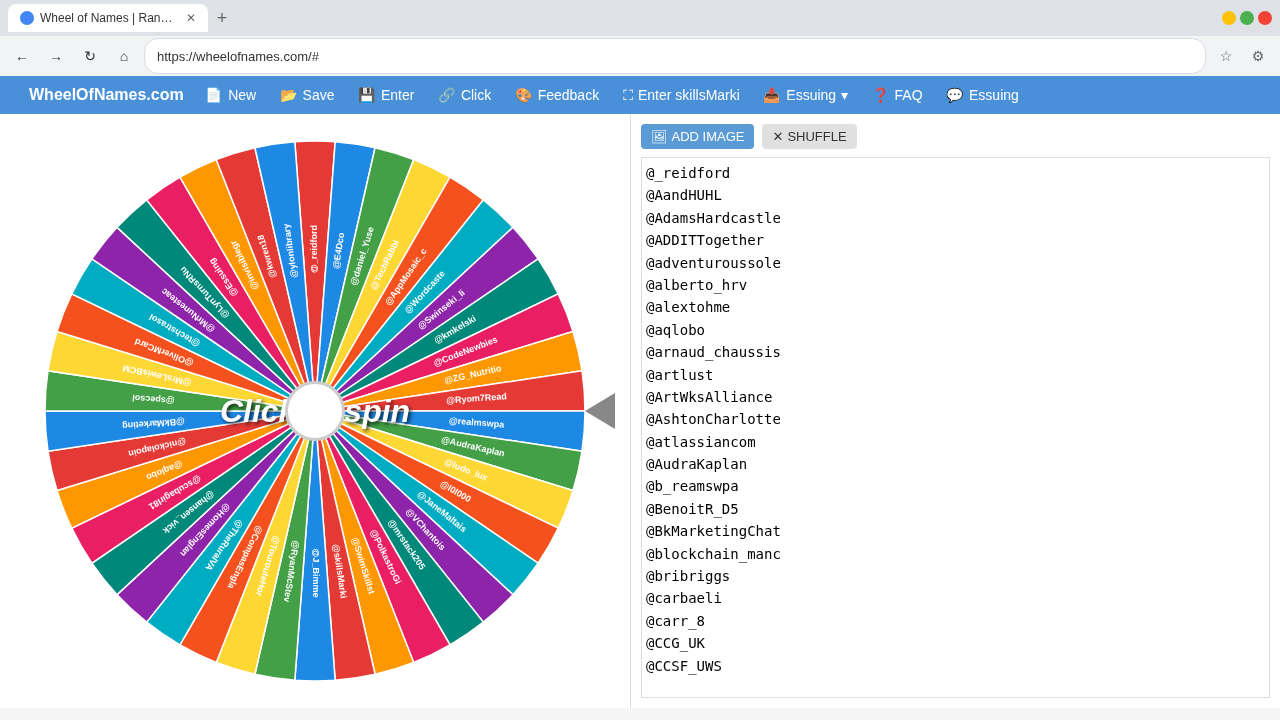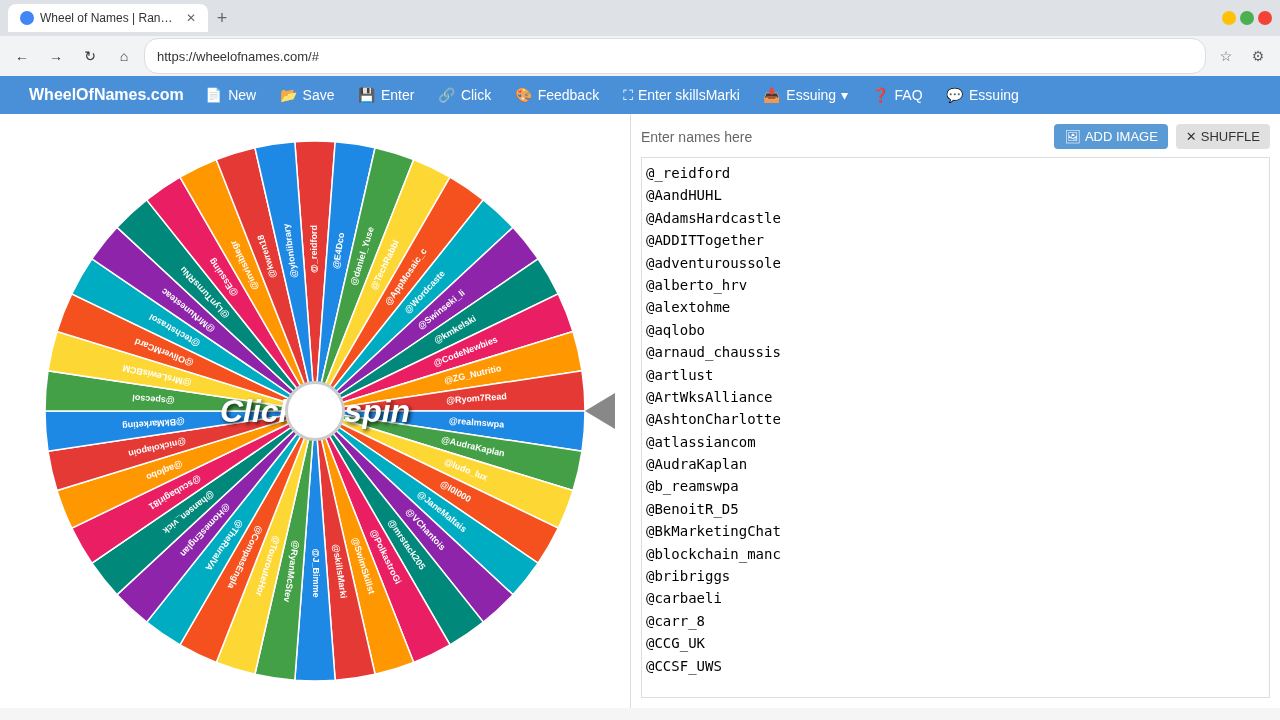--- a/index.html
+++ b/index.html
@@ -420,21 +420,20 @@
         <div class="click-to-spin">
           <span>Click to spin</span>
         </div>
         <div class="wheel-center"></div>
         <div class="wheel-pointer"></div>
       </div>
     </div>
 
     <div class="names-panel">
       <div class="names-header">
-        <span class="names-label">Enter names here</span>
         <button class="btn btn-image">
           <span>🖼</span>
           <span>ADD IMAGE</span>
         </button>
         <button class="btn btn-shuffle">
           <span>✕</span>
           <span>SHUFFLE</span>
         </button>
       </div>
       <textarea class="names-textarea" style="">@_reidford

